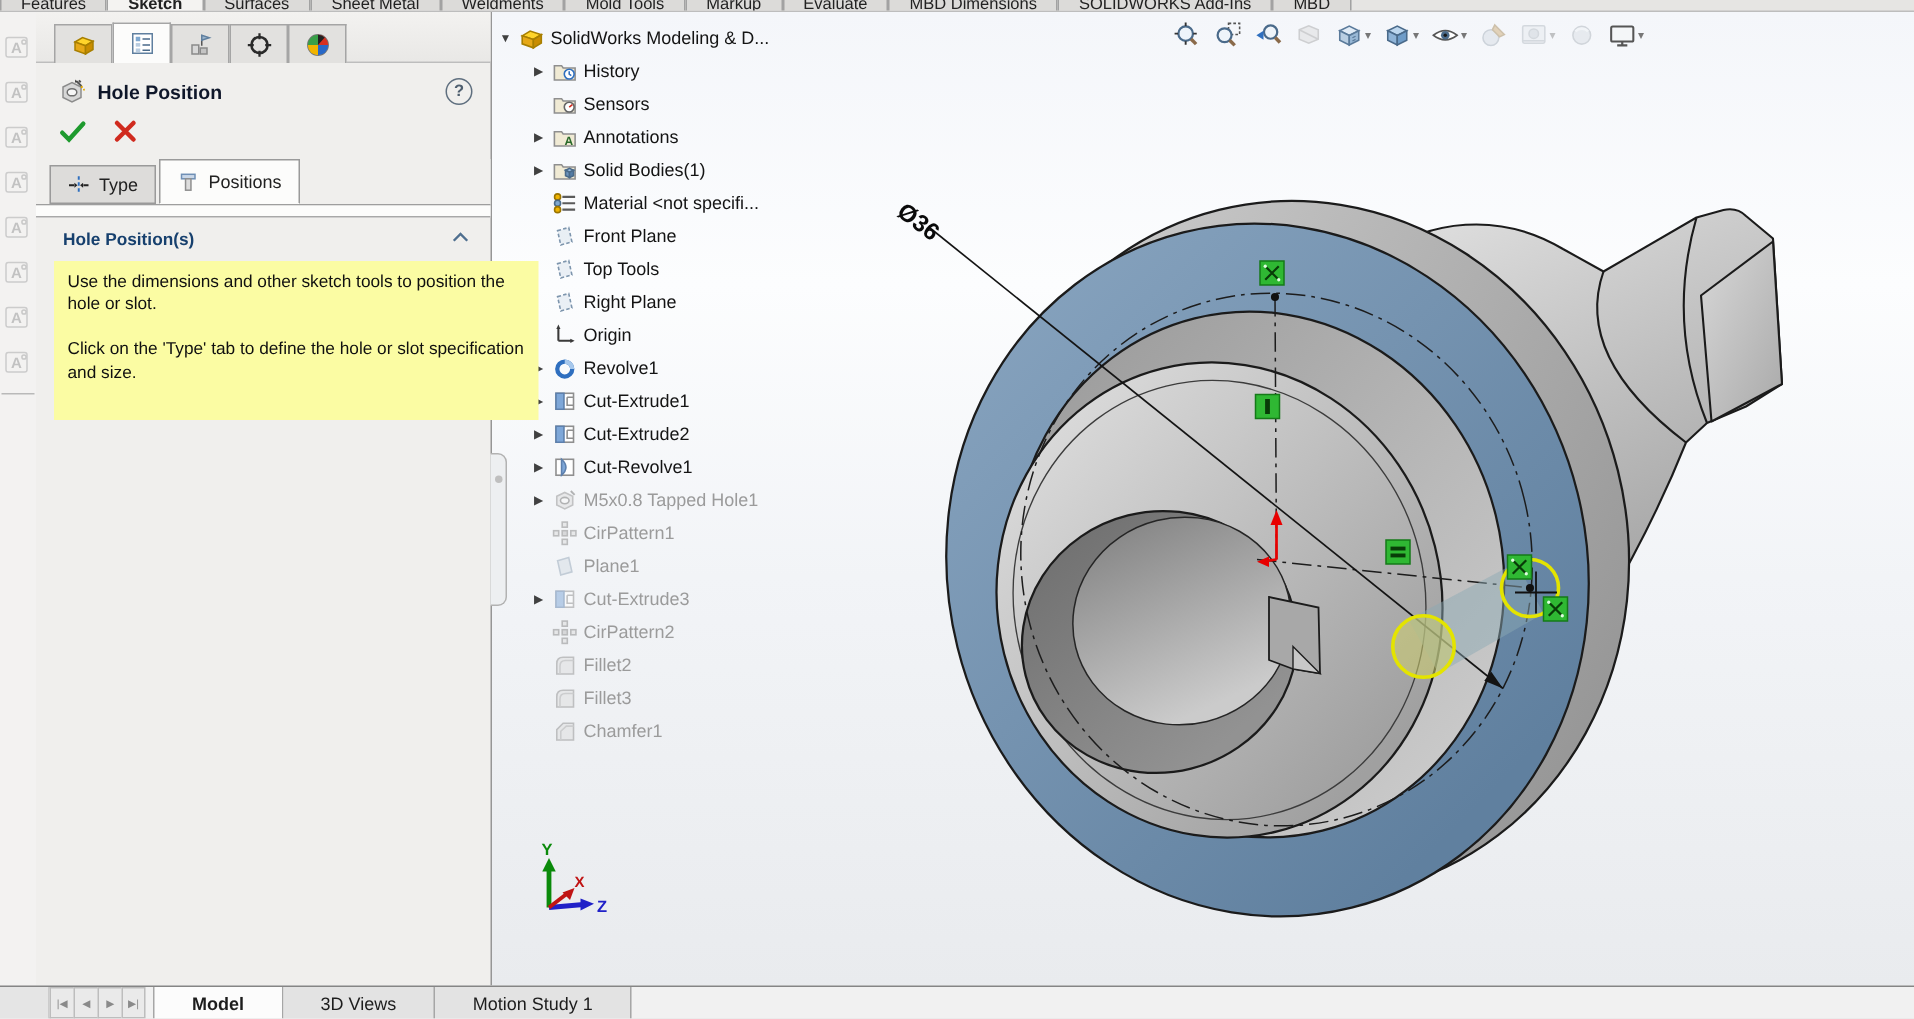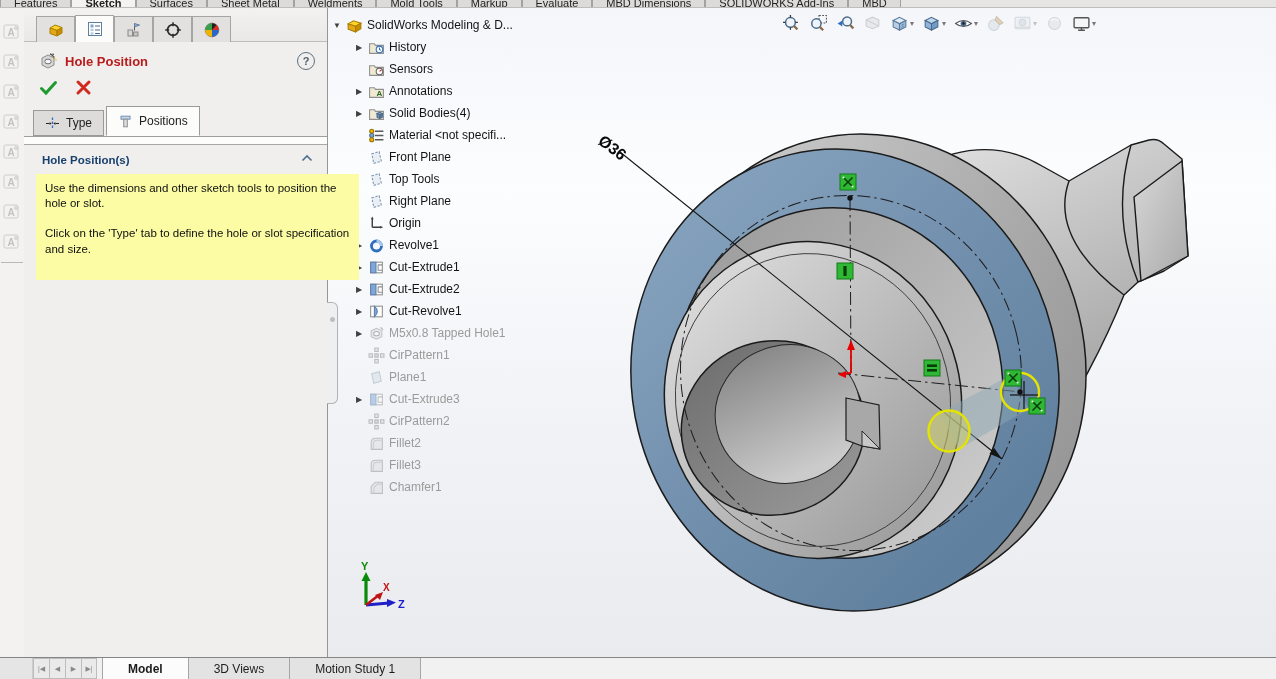--- a/index.html
+++ b/index.html
@@ -24,21 +24,21 @@
   #pm{position:absolute;left:24px;top:8px;width:304px;height:649px;background:#f0efed;
       border-right:1px solid #969696;box-sizing:border-box;z-index:10}
   .pm-tabs{display:flex;padding:8px 0 0 12px;height:34px;box-sizing:border-box;
            border-bottom:1px solid #bdbdbd;background:linear-gradient(#f3f2f0,#e9e8e6)}
   .pm-tab{width:39px;height:26px;display:flex;align-items:center;justify-content:center;
           border:1px solid #a5a5a5;border-bottom:none;background:#e2e1df;box-sizing:border-box}
   .pm-tab.active{background:#fcfcfb;height:27px;margin-top:-1px}
   .pm-tab svg{width:18px;height:18px}
   .pm-title{display:flex;align-items:center;gap:7px;padding:9px 12px 4px 14px}
   .pm-title svg{width:20px;height:20px}
-  .pm-title .t{font-weight:bold;font-size:13px;color:#b91c1c}
+  .pm-title .t{font-weight:bold;font-size:13px;color:#0f172a}
   .help{margin-left:auto;width:16px;height:16px;border:1.7px solid #5f6f7f;border-radius:50%;
         font-size:11px;font-weight:bold;color:#4f5f6f;display:flex;align-items:center;justify-content:center}
   .pm-actions{display:flex;gap:16px;padding:3px 0 9px 15px}
   .pm-actions svg{width:19px;height:19px}
   .pm-subtabs{display:flex;align-items:flex-end;padding-left:9px;height:30px;border-bottom:1px solid #9e9e9e;background:#f0efed}
   .stab{display:flex;gap:6px;align-items:center;padding:0 11px;font-size:12px;color:#222;
         border:1px solid #9a9a9a;background:#dddcda;height:26px;box-sizing:border-box;margin-right:2px}
   .stab svg{width:15px;height:15px}
   .stab.active{background:#fcfcfb;height:30px;border-bottom:1px solid #fcfcfb}
   .pm-white{height:7px;background:#fcfcfb;border-bottom:1px solid #a8a8a8}
@@ -497,21 +497,21 @@
         <span class="tlabel">Annotations</span>
       </div>
       <div class="trow child">
         <span class="arrow">▶</span>
         <span class="ticon"><svg viewBox="0 0 16 16">
             <path d="M1.5,4.5 h4.5 l1,1.5 h7.5 v7.5 h-13z" fill="#f0ead4" stroke="#8f8f8f"></path>
             <polygon points="8.5,8 11,6.8 13.5,8 11,9.2" fill="#9cc0e4" stroke="#4a6a8a"></polygon>
             <polygon points="8.5,8 8.5,11.4 11,12.6 11,9.2" fill="#6d94bd" stroke="#4a6a8a"></polygon>
             <polygon points="11,9.2 13.5,8 13.5,11.4 11,12.6" fill="#537da8" stroke="#4a6a8a"></polygon>
           </svg></span>
-        <span class="tlabel">Solid Bodies(4)</span>
+        <span class="tlabel">Solid Bodies(1)</span>
       </div>
       <div class="trow child">
         <span class="arrow"></span>
         <span class="ticon"><svg viewBox="0 0 16 16">
             <path d="M6.5,4 h8 M6.5,8 h8 M6.5,12 h8" stroke="#5a5a5a" stroke-width="1.4"></path>
             <circle cx="3.5" cy="4" r="1.9" fill="#f0b400" stroke="#9a7400"></circle>
             <circle cx="3.5" cy="8" r="1.9" fill="#7fa8d0" stroke="#4a6a8a"></circle>
             <circle cx="3.5" cy="12" r="1.9" fill="#f0b400" stroke="#9a7400"></circle>
           </svg></span>
         <span class="tlabel">Material &lt;not specifi...</span>

